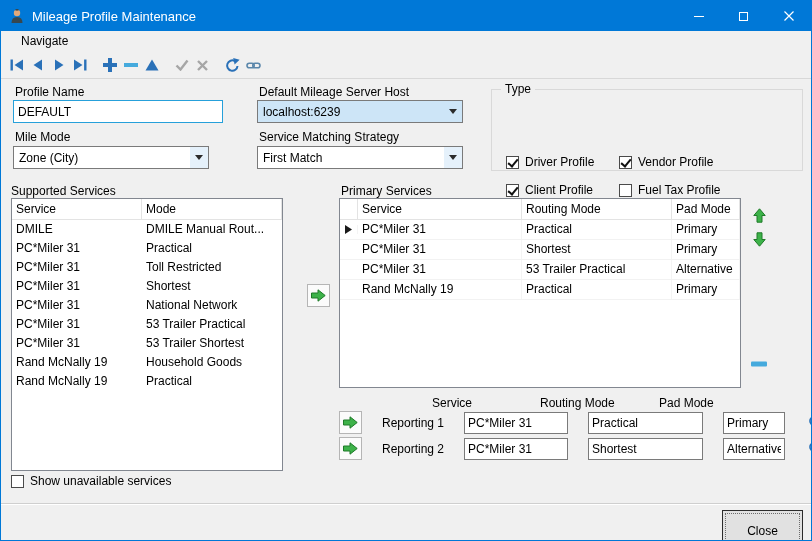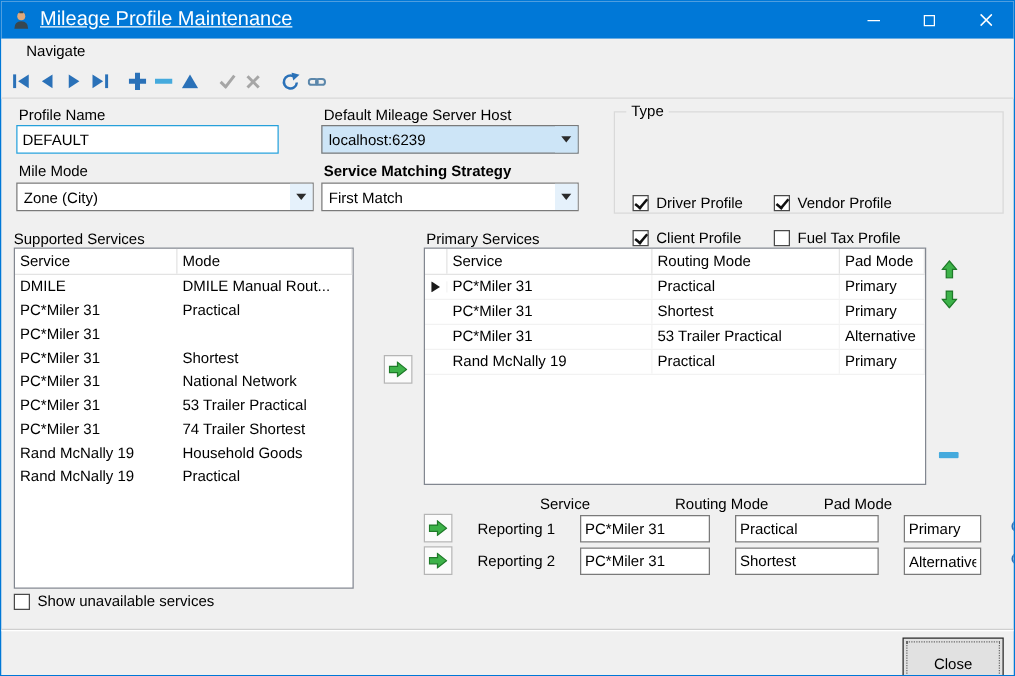--- a/index.html
+++ b/index.html
@@ -5,21 +5,21 @@
   html,body{margin:0;padding:0;background:#ffffff;}
   .window{
     position:relative;width:812px;height:541px;box-sizing:border-box;
     background:#f0f0f0;border:1px solid #0078d7;overflow:hidden;
     font-family:"Liberation Sans","DejaVu Sans",sans-serif;font-size:12px;color:#000;
   }
   .abs{position:absolute;}
   
   .titlebar{left:0;top:0;right:0;height:30px;background:#0078d7;color:#fff;display:flex;align-items:center;}
   .app-icon{margin-left:8px;width:16px;height:16px;display:flex;}
-  .title-text{margin-left:7px;font-size:16px;text-decoration:underline;}
+  .title-text{margin-left:7px;font-size:13px;}
   .win-controls{margin-left:auto;display:flex;height:30px;}
   .win-btn{width:45px;height:30px;display:flex;align-items:center;justify-content:center;background:transparent;border:none;padding:0;cursor:pointer;}
   .min-glyph{width:10px;height:1px;background:#fff;display:block;}
   .max-glyph{width:9px;height:9px;border:1px solid #fff;display:block;box-sizing:border-box;}
   
   .menubar{left:0;top:30px;right:0;height:21px;background:#f0f0f0;display:flex;align-items:center;}
   .menu-item{padding:0 20px;height:21px;line-height:21px;}
   .toolbar{left:0;top:51px;right:0;height:27px;display:flex;align-items:center;padding-left:5px;border-bottom:1px solid #d8d8d8;box-sizing:border-box;background:#f0f0f0;}
   .tool-btn{width:21px;height:21px;display:flex;align-items:center;justify-content:center;background:transparent;border:none;padding:0;cursor:pointer;}
   .group-gap{margin-left:9px;}
@@ -172,26 +172,26 @@
   <div class="abs fld-label" style="left:14px;top:84px;">Profile Name</div>
   <input class="abs text-input focus-border" style="left: 12px; top: 99px; width: 210px;" value="DEFAULT">
 
   <div class="abs fld-label" style="left:258px;top:84px;">Default Mileage Server Host</div>
   <div class="abs combo highlight" style="left:256px;top:99px;width:206px;">
     <span class="combo-text">localhost:6239</span>
     <span class="combo-arrow"></span>
   </div>
 
   <div class="abs fld-label" style="left:14px;top:129px;">Mile Mode</div>
-  <div class="abs combo" style="left:12px;top:145px;width:238px;">
+  <div class="abs combo" style="left:12px;top:145px;width:196px;">
     <span class="combo-text">Zone (City)</span>
     <span class="combo-arrow"></span>
   </div>
 
-  <div class="abs fld-label" style="left:258px;top:129px;font-weight:bold;">Service Matching Strategy</div>
+  <div class="abs fld-label" style="left:258px;top:129px;">Service Matching Strategy</div>
   <div class="abs combo" style="left:256px;top:145px;width:206px;">
     <span class="combo-text">First Match</span>
     <span class="combo-arrow"></span>
   </div>
 
   <div class="abs groupbox" style="left:490px;top:88px;width:312px;height:82px;">
     <span class="groupbox-label">Type</span>
     <div class="type-grid">
         <div class="checkbox">
           <span class="box checked"></span>
@@ -222,36 +222,37 @@
         <div class="grid-row">
           <div class="cell sup-c1">DMILE</div>
           <div class="cell sup-c2">DMILE Manual Rout...</div>
         </div>
         <div class="grid-row">
           <div class="cell sup-c1">PC*Miler 31</div>
           <div class="cell sup-c2">Practical</div>
         </div>
         <div class="grid-row">
           <div class="cell sup-c1">PC*Miler 31</div>
+          <div class="cell sup-c2">Toll Restricted</div>
         </div>
         <div class="grid-row">
           <div class="cell sup-c1">PC*Miler 31</div>
           <div class="cell sup-c2">Shortest</div>
         </div>
         <div class="grid-row">
           <div class="cell sup-c1">PC*Miler 31</div>
           <div class="cell sup-c2">National Network</div>
         </div>
         <div class="grid-row">
           <div class="cell sup-c1">PC*Miler 31</div>
           <div class="cell sup-c2">53 Trailer Practical</div>
         </div>
         <div class="grid-row">
           <div class="cell sup-c1">PC*Miler 31</div>
-          <div class="cell sup-c2">74 Trailer Shortest</div>
+          <div class="cell sup-c2">53 Trailer Shortest</div>
         </div>
         <div class="grid-row">
           <div class="cell sup-c1">Rand McNally 19</div>
           <div class="cell sup-c2">Household Goods</div>
         </div>
         <div class="grid-row">
           <div class="cell sup-c1">Rand McNally 19</div>
           <div class="cell sup-c2">Practical</div>
         </div>
       </div>

